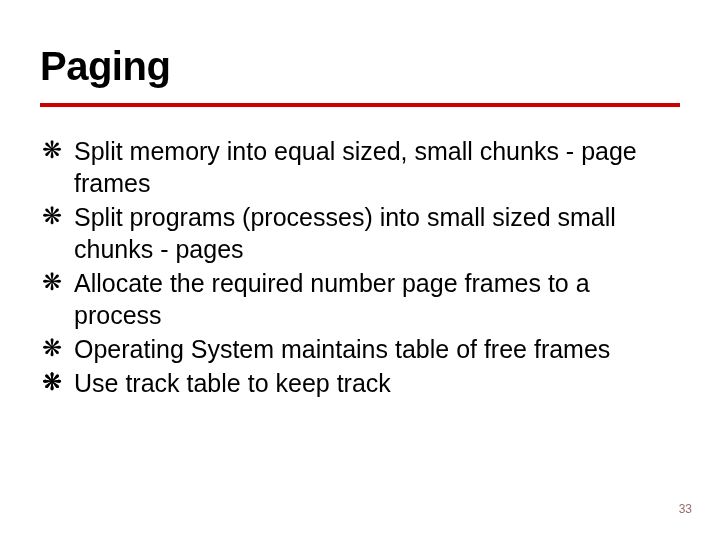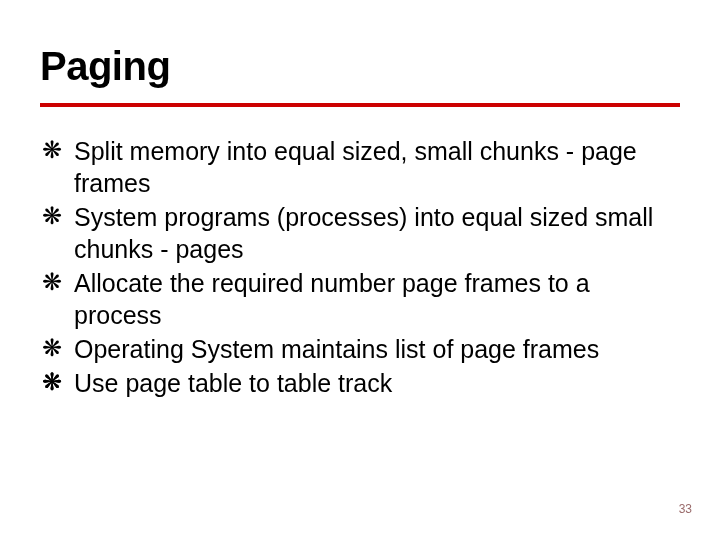--- a/index.html
+++ b/index.html
@@ -66,32 +66,32 @@
 <div class="slide">
   <h1 class="title">Paging</h1>
   <div class="rule"></div>
   <ul class="bullets">
     <li>
       <span class="marker">❋</span>
       <span>Split memory into equal sized, small chunks - page frames</span>
     </li>
     <li>
       <span class="marker">❋</span>
-      <span>System programs (processes) into equal sized small chunks - pages</span>
+      <span>Split programs (processes) into small sized small chunks - pages</span>
     </li>
     <li>
       <span class="marker">❋</span>
       <span>Allocate the required number page frames to a process</span>
     </li>
     <li>
       <span class="marker">❋</span>
-      <span>Operating System maintains list of page frames</span>
+      <span>Operating System maintains table of free frames</span>
     </li>
     <li>
       <span class="marker">❋</span>
     </li>
     <li>
       <span class="marker">❋</span>
-      <span>Use page table to table track</span>
+      <span>Use track table to keep track</span>
     </li>
   </ul>
   <div class="page-number">33</div>
 </div>
 
 </body></html>

